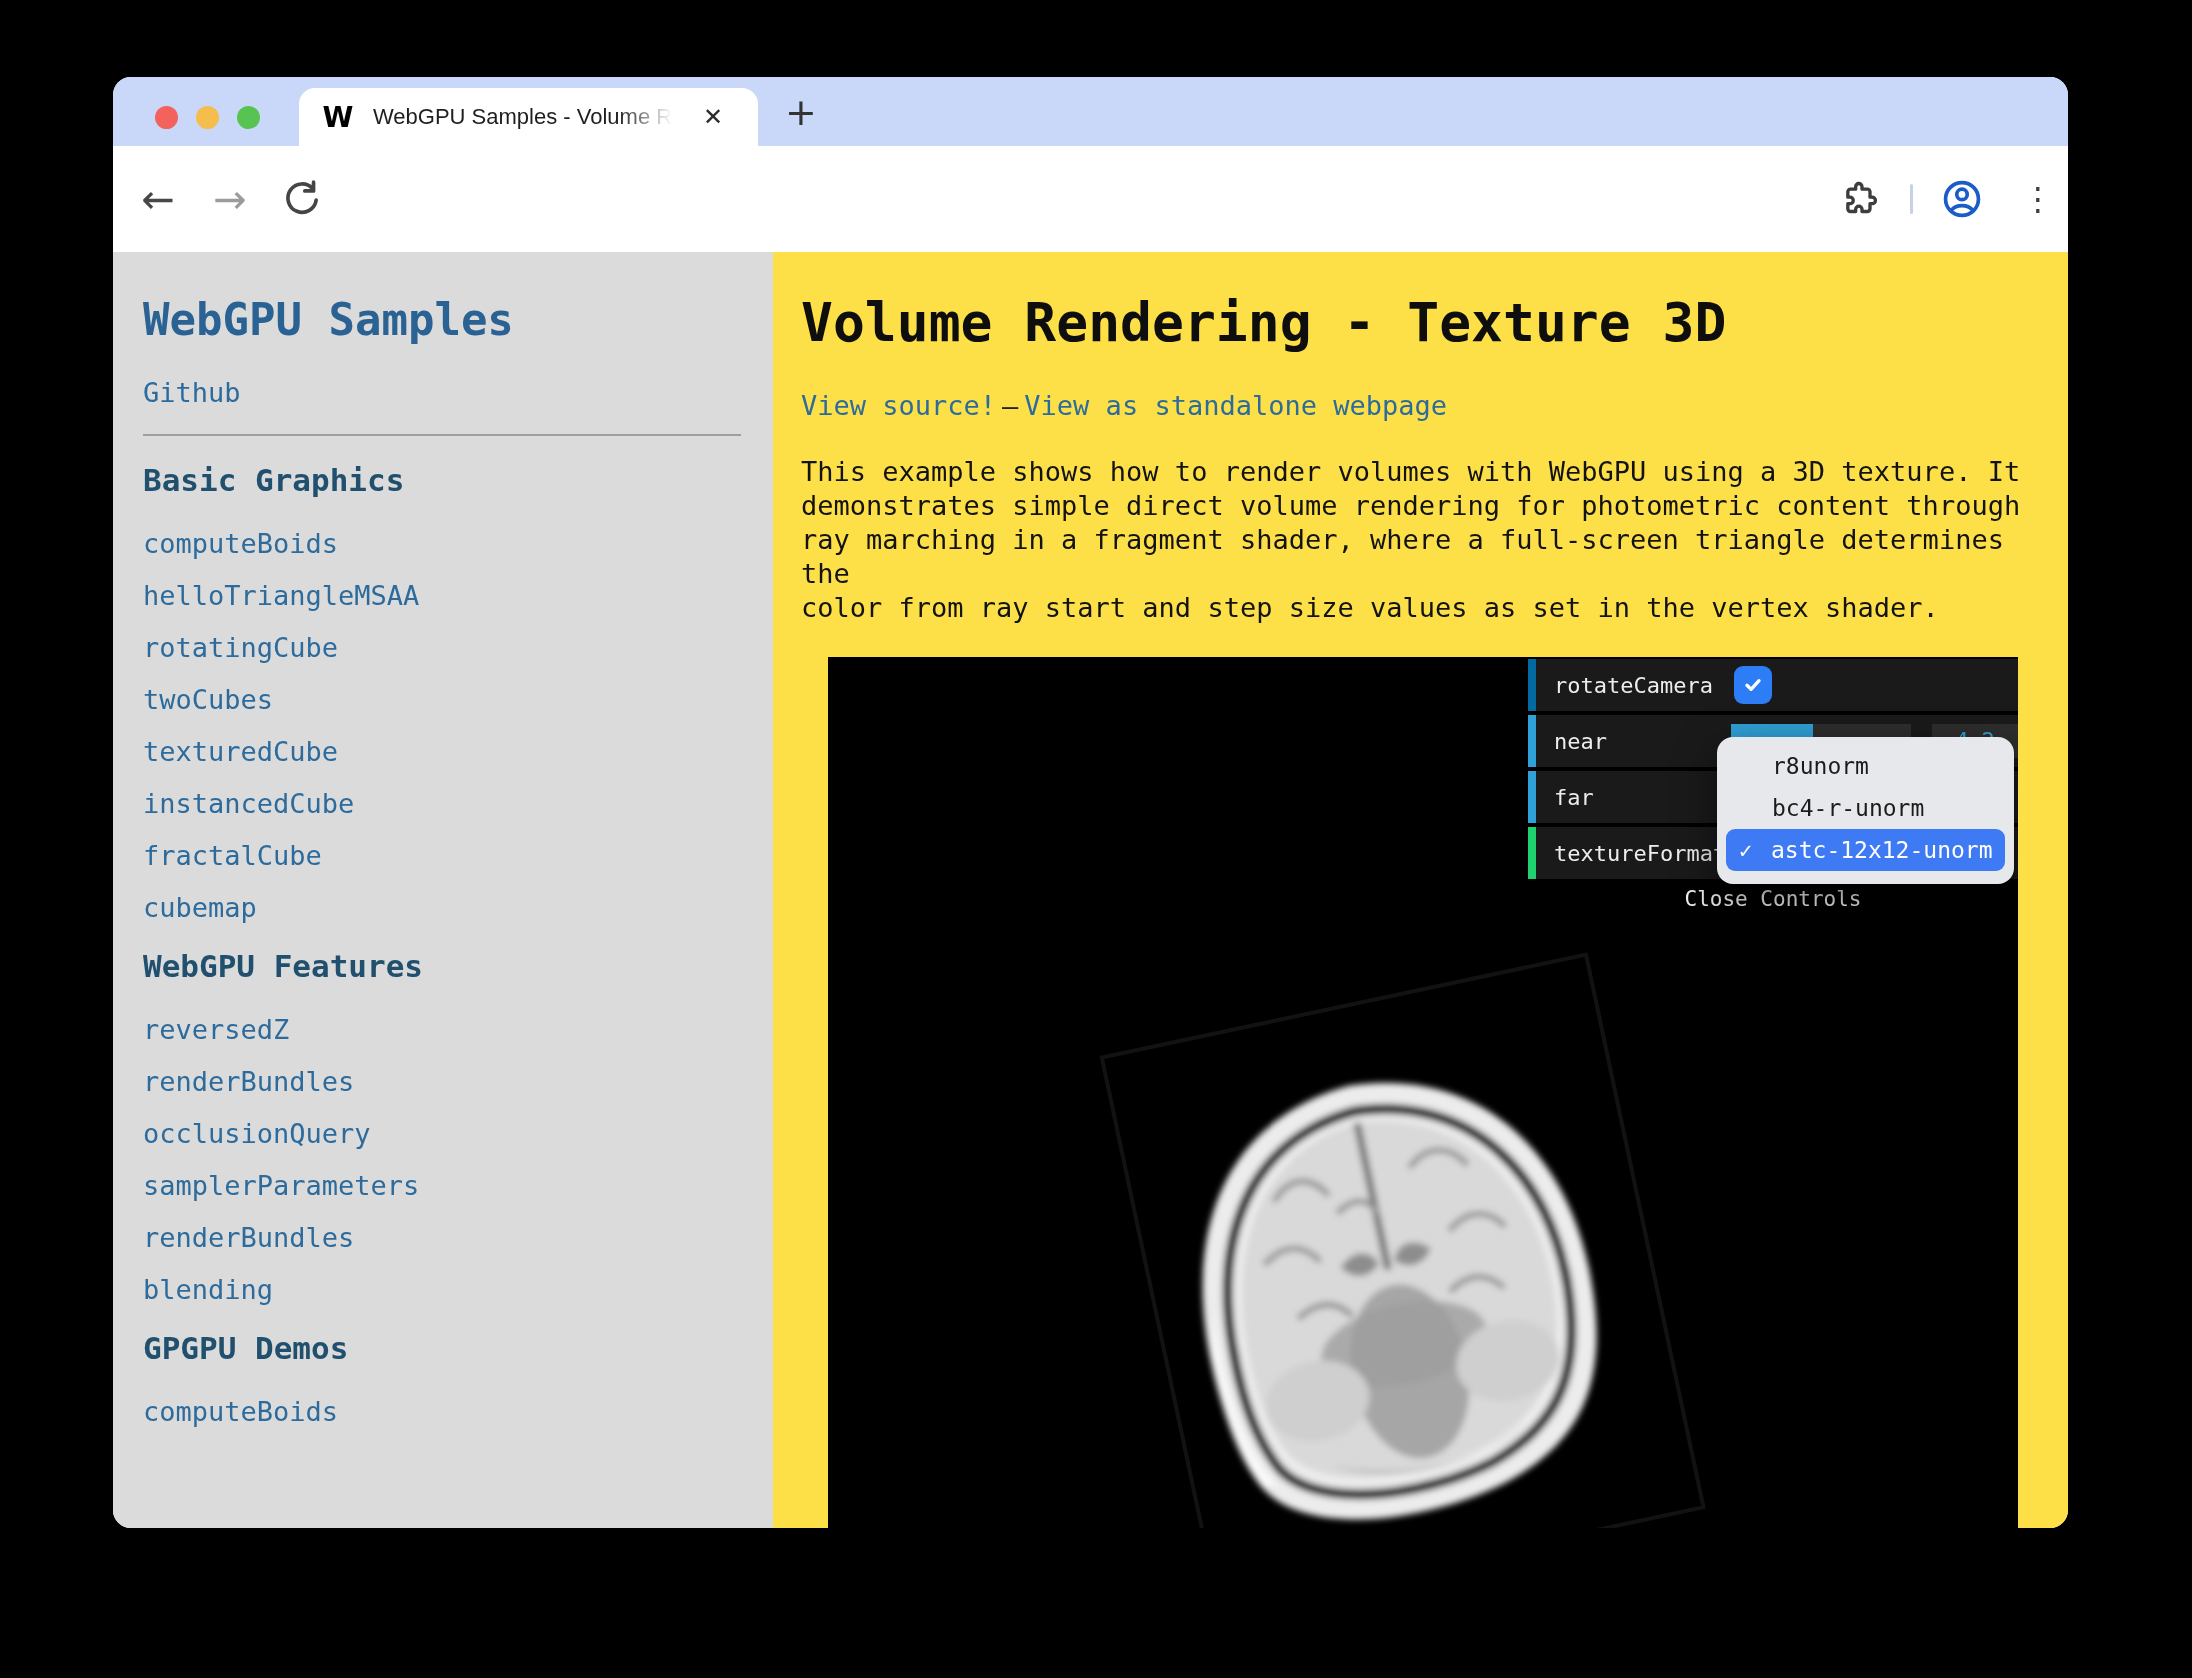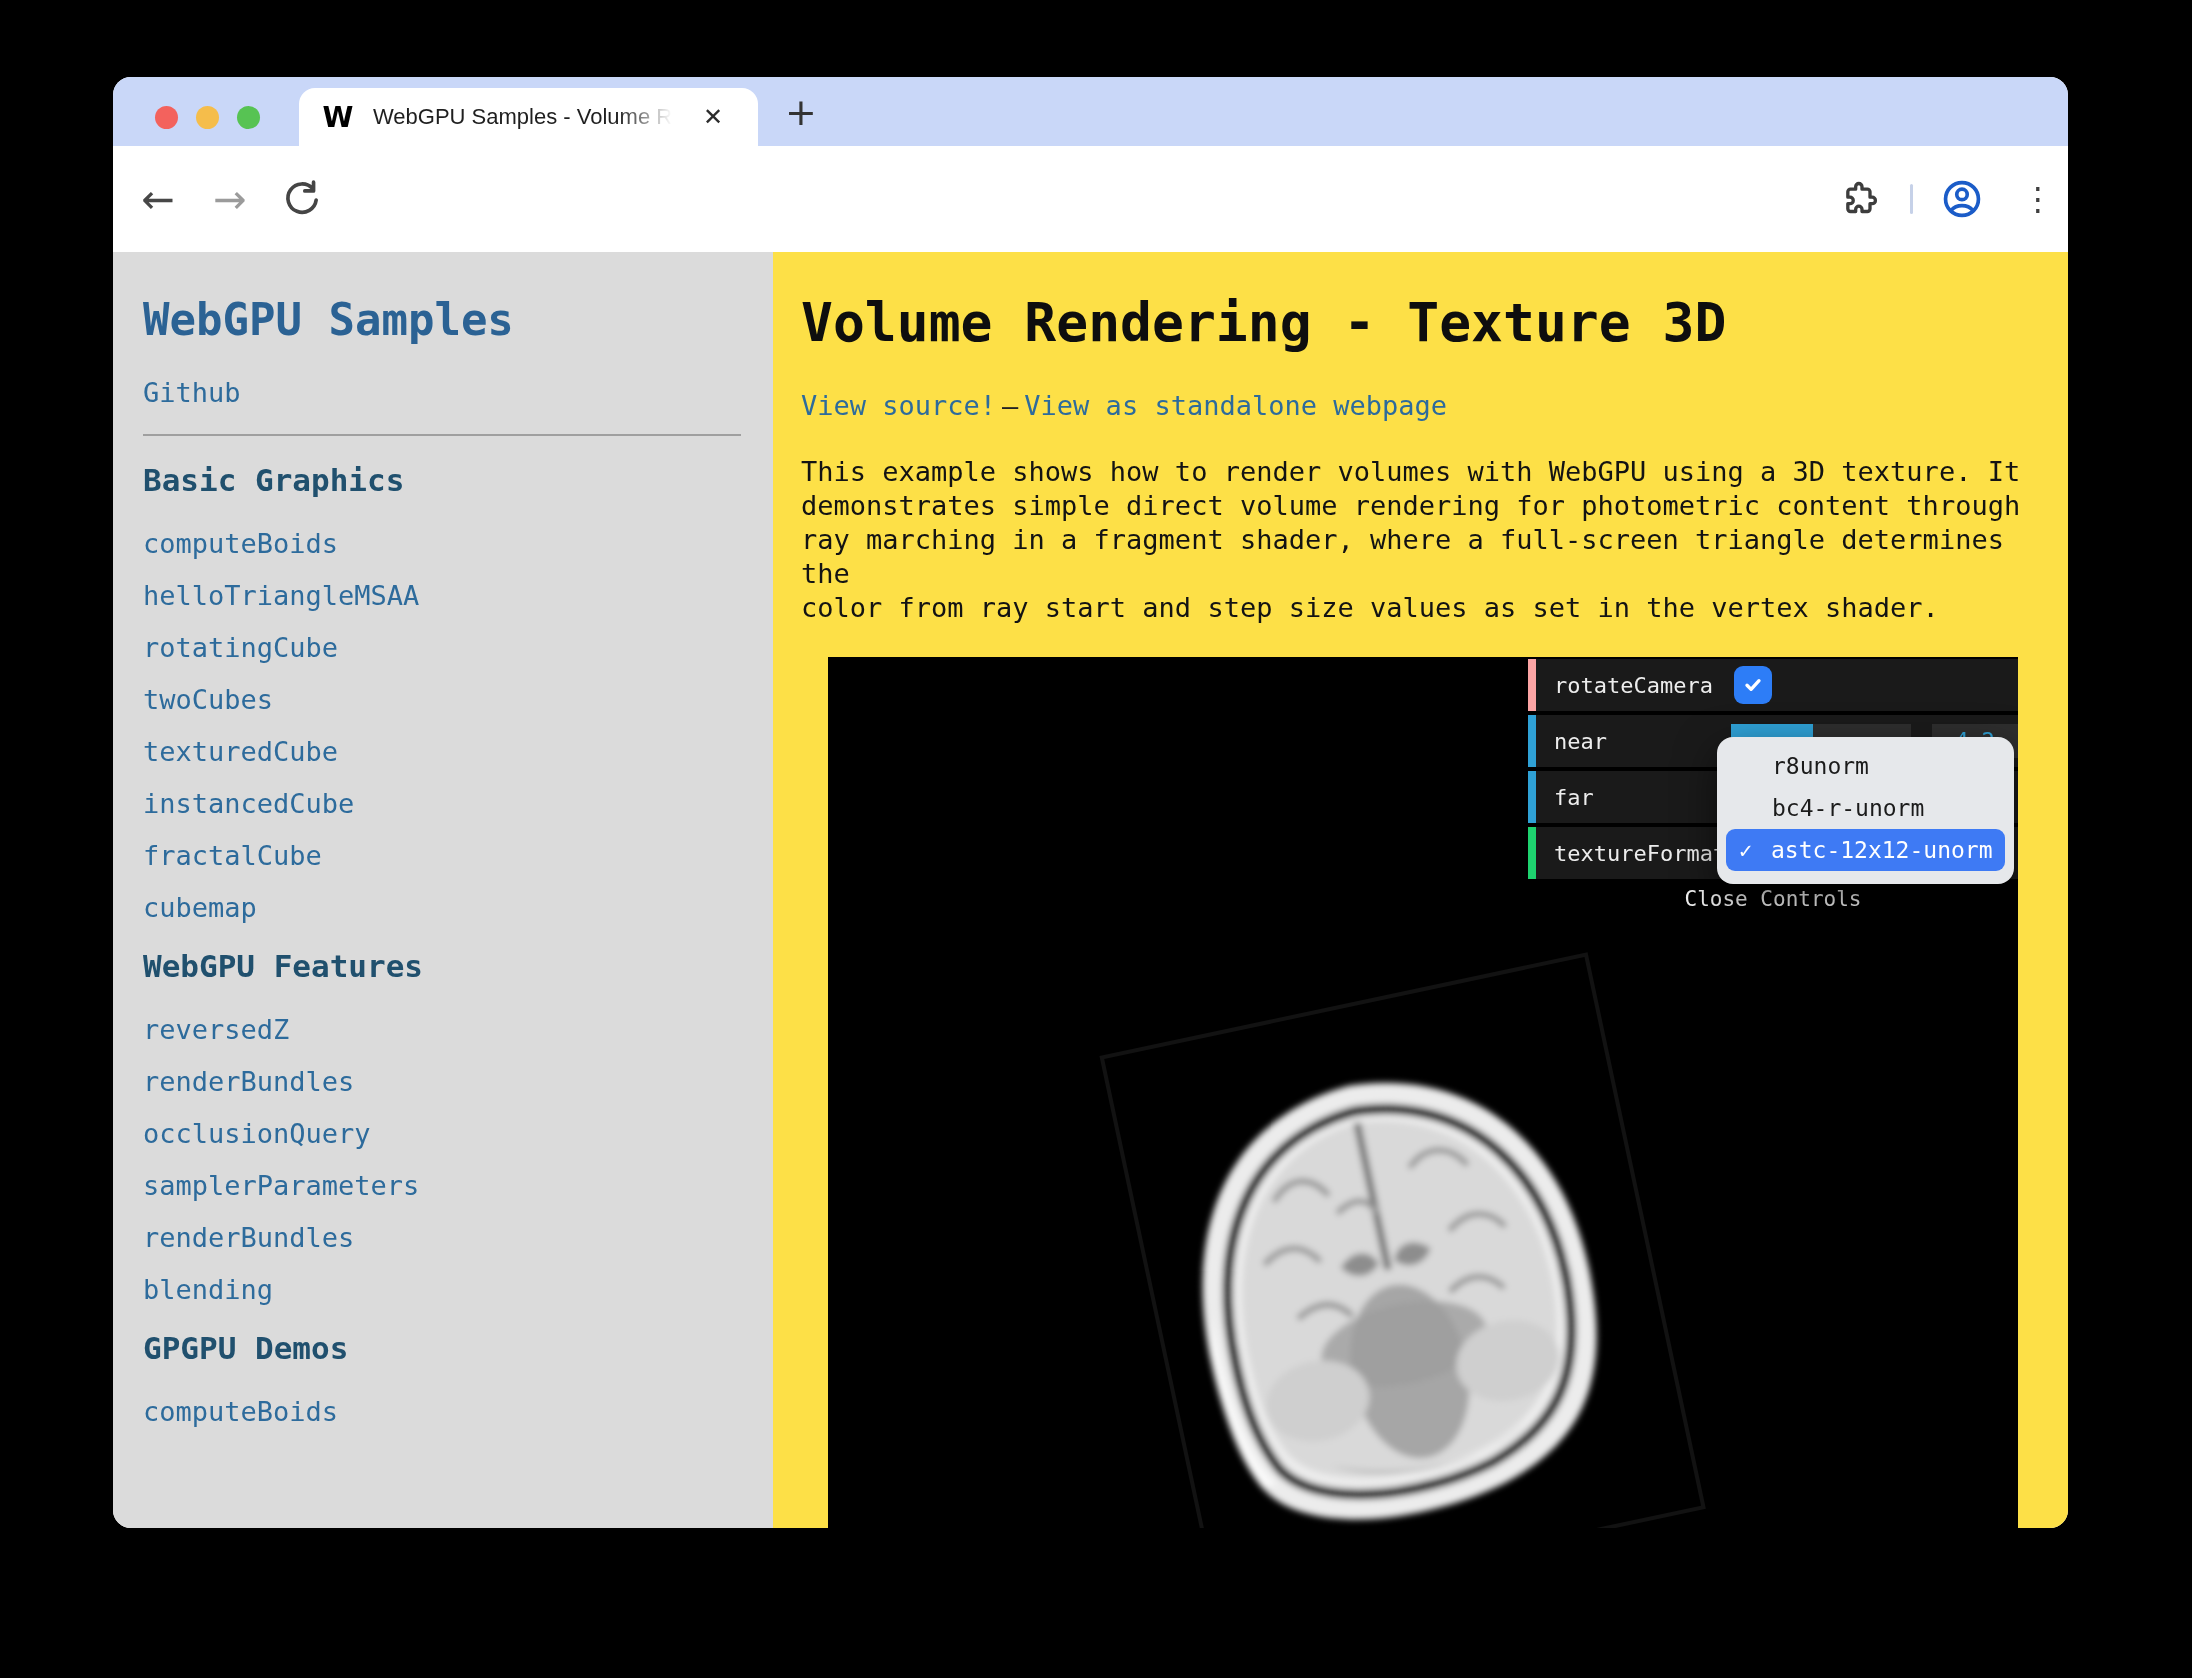--- a/index.html
+++ b/index.html
@@ -72,21 +72,21 @@
   .src-links a { color:#2d6b9c; text-decoration:none; }
   .src-sep { color:#222; margin:0 6px; }
   .descr { font-size:27px; line-height:34px; color:#131313; white-space:pre-line; margin-bottom:32px; max-width:1250px; }
   
   .canvas { position:relative; margin-left:27px; width:1190px; height:895px; background:#000; overflow:hidden; }
   .brain-svg { position:absolute; left:0; top:0; width:1190px; height:895px; }
   
   .gui { position:absolute; right:0; top:2px; width:490px; z-index:2; }
   .gui-row { position:relative; height:52px; margin-bottom:4px; background:#1a1a1a;
     display:flex; align-items:center; padding-left:18px; font-size:22px; color:#ededed; }
-  .bl-bool   { border-left:8px solid #fca5a5; }
+  .bl-bool   { border-left:8px solid #0369a1; }
   .bl-number { border-left:8px solid #2FA1D6; }
   .bl-string { border-left:8px solid #1ed36f; }
   .gui-checkbox { position:absolute; left:198px; top:7px; width:38px; height:38px; border-radius:9px; background:#2d7df7;
     display:flex; align-items:center; justify-content:center; }
   .slider-track { position:absolute; left:195px; top:9px; width:180px; height:34px; background:#2e2e2e; }
   .slider-fill  { position:absolute; left:0; top:0; width:82px; height:34px; background:#2FA1D6; }
   .num-box { position:absolute; left:396px; top:9px; width:86px; height:34px; background:#2e2e2e;
     color:#2FA1D6; font-size:22px; text-align:center; line-height:34px; }
   .close-controls { height:34px; background:#000; color:#f0f0f0; text-align:center; font-size:21px; line-height:32px; }
   

